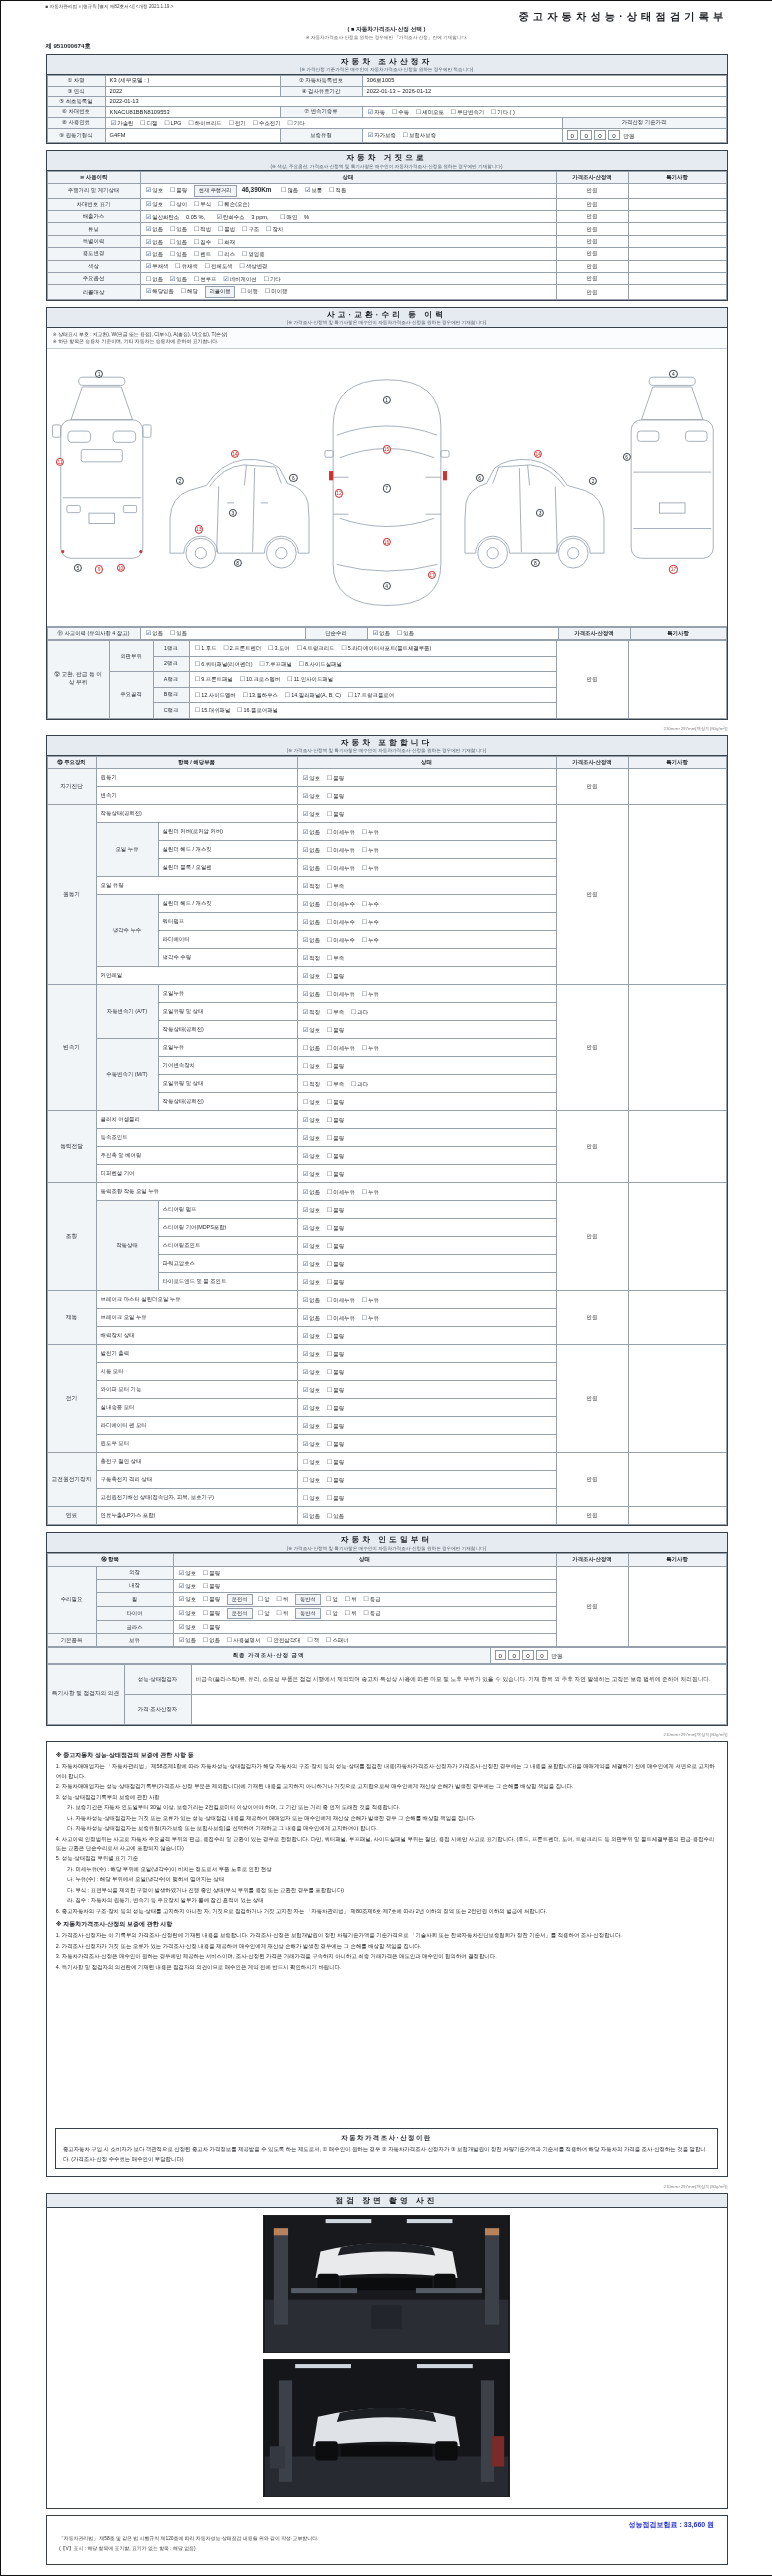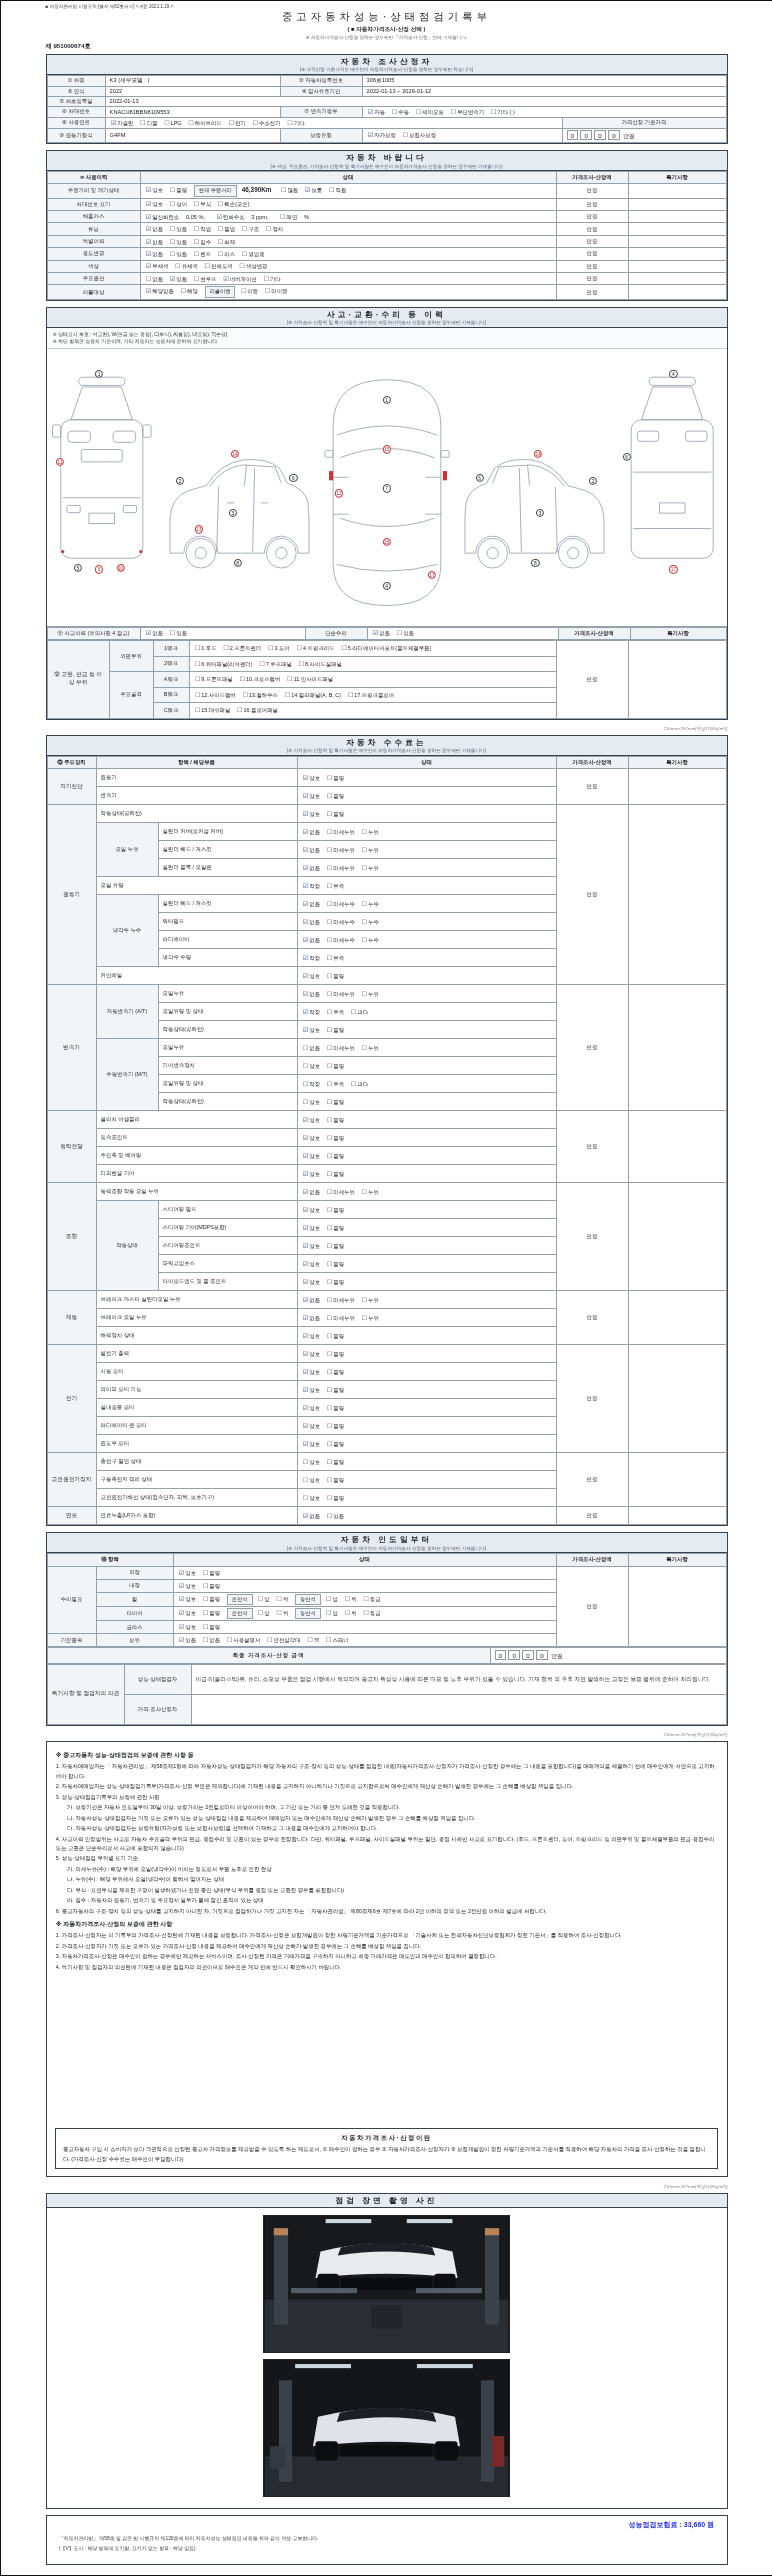--- a/index.html
+++ b/index.html
@@ -1,21 +1,21 @@
 <!DOCTYPE html>
 <html style="font-size:8.2px"><head>
 <meta charset="utf-8">
 <style>
   *{box-sizing:border-box}
   body{margin:0;background:#fff;font-family:"Liberation Sans","DejaVu Sans",sans-serif;color:#1c1f24}
   .sheet{position:relative;width:773px;height:2576px;margin:0 auto;background:#fff;border:1px solid #111;overflow:hidden;padding-top:3.1px}
   .inner{width:682px;margin:0 auto}
   .head{position:relative;width:682px;margin:0 auto 3.1px}
   .formref{font-size:4.6px;color:#444}
-  .doc-title{font-size:10.3px;font-weight:normal;letter-spacing:4.1px;text-align:center;margin-top:1px}
+  .doc-title{font-size:10.3px;font-weight:bold;letter-spacing:4.1px;text-align:right;margin-top:1px}
   .opt-line{text-align:center;font-size:5.7px;font-weight:bold;margin-top:1.5px}
   .opt-note{text-align:center;font-size:4.6px;color:#666;margin-top:1px}
   .doc-no{font-size:6.2px;font-weight:bold;margin-top:2.1px}
   .sec{border:1px solid #39414b;margin:0 0 6.2px 0;background:#fff}
   .secbar{background:#e6ebf1;border-bottom:1px solid #39414b;padding:2.1px 4.1px 1.5px;text-align:center}
   .secbar .t{display:block;font-size:7.7px;font-weight:bold;letter-spacing:3.1px}
   .secbar .s{display:block;font-size:4.6px;color:#4d5866;margin-top:0.5px}
   .frm{width:100%;border-collapse:collapse;table-layout:fixed}
   .frm td,.frm th{border:0.5px solid #97a1ab;font-size:5.7px;padding:1px 4.1px;overflow:hidden;vertical-align:middle}
   .frm .hd{background:#eef1f5;text-align:center;font-weight:bold;font-size:5.4px;padding:2.1px 1px}
@@ -125,21 +125,21 @@
           <td class="lab">보증유형</td>
           <td class="state"><span class="cb"><span class="g on">☑</span><span class="cl">자가보증</span></span><span class="cb"><span class="g">☐</span><span class="cl">보험사보증</span></span></td>
           <td colspan="2"><span class="digits"><span class="digit">0</span><span class="digit">0</span><span class="digit">0</span><span class="digit">0</span><span class="unit">만원</span></span></td>
         </tr>
       </tbody>
         </table>
     </div>
 
     <div class="sec">
       <div class="secbar">
-        <span class="t">자동차 바랍니다</span>
+        <span class="t">자동차 거짓으로</span>
         <span class="s">(※ 색상, 주요옵션, 가격조사·산정액 및 특기사항은 매수인이 자동차가격조사·산정을 원하는 경우에만 기재합니다)</span>
       </div>
       <table class="frm" id="summary-table">
         <colgroup>
             <col style="width:93px">
             <col>
             <col style="width:72px">
             <col style="width:98px">
           </colgroup>
         <thead>
@@ -364,21 +364,21 @@
               <td class="lab">C랭크</td>
               <td class="state"><span class="cb"><span class="g">☐</span><span class="cl">15.대쉬패널</span></span><span class="cb"><span class="g">☐</span><span class="cl">16.플로어패널</span></span></td>
             </tr>
           </tbody>
       </table>
     </div>
     <div class="paper">210mm×297mm[백상지(80g/m²)]</div>
 
     <div class="sec">
       <div class="secbar">
-        <span class="t">자동차 수수료는</span>
+        <span class="t">자동차 포함합니다</span>
         <span class="s">(※ 가격조사·산정액 및 특기사항은 매수인이 자동차가격조사·산정을 원하는 경우에만 기재합니다)</span>
       </div>
       <table class="frm" id="detail-table">
         <colgroup>
             <col style="width:49px">
             <col style="width:62px">
             <col style="width:139px">
             <col>
             <col style="width:72px">
             <col style="width:98px">

